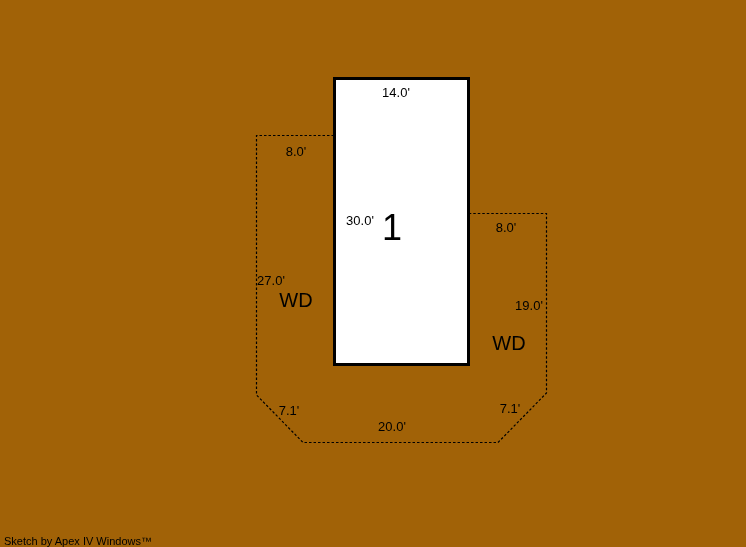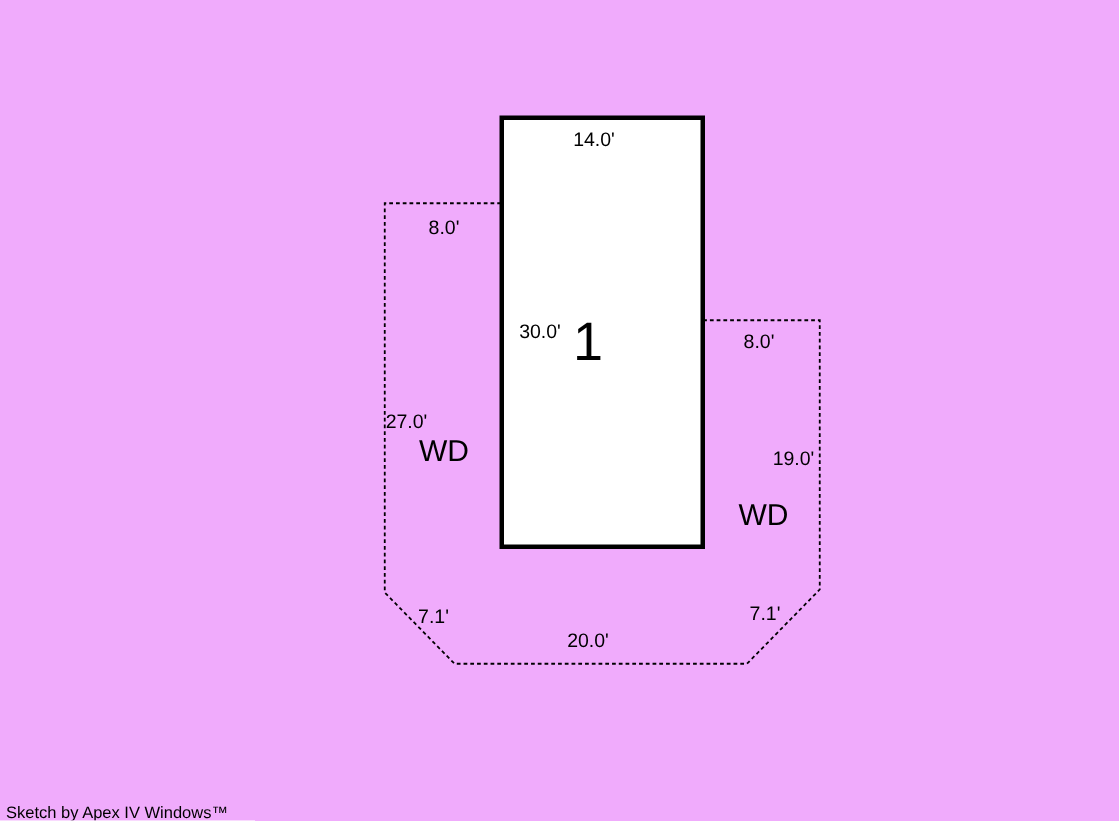--- a/index.html
+++ b/index.html
@@ -4,21 +4,21 @@
 <style>
   html, body {
     margin: 0;
     padding: 0;
     background: #ffffff;
   }
   .sketch-page {
     position: relative;
     width: 746px;
     height: 547px;
-    background: #f0abfc;
+    background: #a16207;
     overflow: hidden;
     font-family: "Liberation Sans", sans-serif;
   }
   svg { display: block; }
   .dim-label {
     font-family: "Liberation Sans", sans-serif;
     font-size: 13px;
     fill: #000000;
   }
   .area-number {

